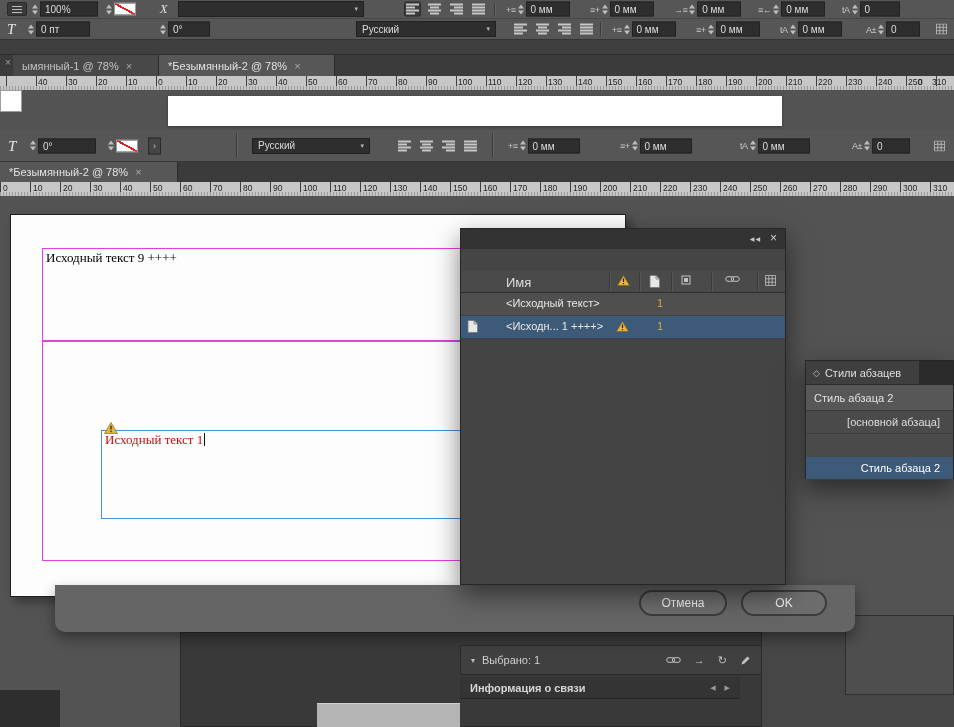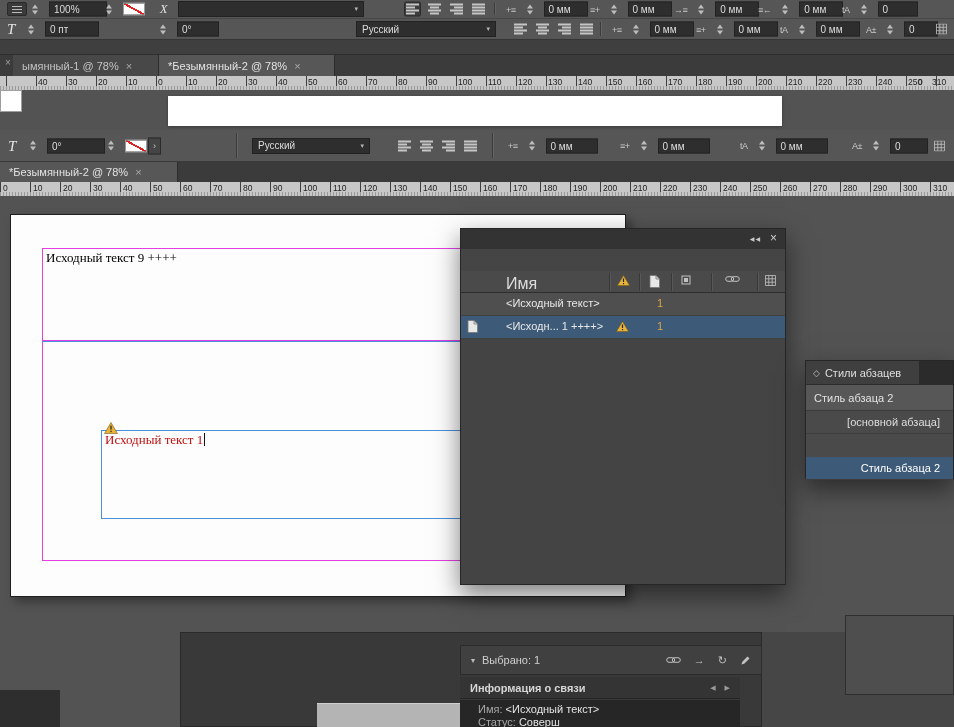--- a/index.html
+++ b/index.html
@@ -5,21 +5,21 @@
   *{box-sizing:border-box;margin:0;padding:0}
   html,body{background:#535353}
   #app{position:relative;width:954px;height:727px;overflow:hidden;background:#535353;
        font-family:"Liberation Sans",sans-serif;font-size:11px;color:#ddd}
   .abs{position:absolute}
   
   .rowA{left:0;top:0;width:954px;height:19px;background:#565656;border-bottom:1px solid #474747}
   .rowB{left:0;top:19px;width:954px;height:21px;background:#565656;border-bottom:1px solid #353535}
   .gapstrip{left:0;top:40px;width:954px;height:15px;background:#3f3f3f;border-bottom:1px solid #2e2e2e}
   .rowC{left:0;top:130px;width:954px;height:32px;background:#565656;border-bottom:1px solid #3a3a3a}
-  .g{position:absolute;top:50%;transform:translateY(-50%);display:flex;align-items:center;gap:11px}
+  .g{position:absolute;top:50%;transform:translateY(-50%);display:flex;align-items:center;gap:2px}
   .spin{display:flex;flex-direction:column;gap:2px}
   .spin i{display:block;width:0;height:0;border-left:3px solid transparent;border-right:3px solid transparent}
   .spin .up{border-bottom:4px solid #bdbdbd}
   .spin .dn{border-top:4px solid #bdbdbd}
   .fld{height:15px;background:#2e2e2e;border:1px solid #222;color:#dcdcdc;font-size:10px;
        display:flex;align-items:center;padding:0 4px;white-space:nowrap}
   .combo{position:absolute;top:50%;transform:translateY(-50%);height:16px;background:#2e2e2e;border:1px solid #222;
        display:flex;align-items:center;justify-content:space-between;padding:4px 5px;font-size:10px;color:#dcdcdc}
   .chev{font-size:7px;color:#b5b5b5;margin-left:6px}
   .menu-chip{position:absolute;left:7px;top:2px;width:20px;height:14px;background:#3a3a3a;border:1px solid #2a2a2a;
@@ -71,21 +71,21 @@
   
   .lpanel{background:#454545;border:1px solid #262626;box-shadow:0 10px 24px rgba(0,0,0,.5);z-index:10}
   .lp-title{position:absolute;left:0;top:0;right:0;height:20px;background:#333}
   .lp-collapse{position:absolute;right:24px;top:6px;font-size:6px;color:#c9c9c9;letter-spacing:1px}
   .lp-x{position:absolute;right:8px;top:2px;font-size:12px;color:#cfcfcf}
   .lp-tabs{position:absolute;left:0;top:20px;right:0;height:22px;background:#3b3b3b;border-bottom:1px solid #2b2b2b}
   .lp-tab{position:absolute;left:8px;top:0;height:22px;padding:0 13px;background:#565656;color:#e4e4e4;
        display:flex;align-items:center;font-size:11px}
   .lp-burger{position:absolute;right:9px;top:3px;font-size:12px;color:#cfcfcf}
   .lp-head{position:absolute;left:0;top:42px;right:0;height:22px;background:#4a4a4a;border-bottom:1px solid #2e2e2e}
-  .lp-hname{position:absolute;left:45px;top:4px;font-size:16px;color:#ddd}
+  .lp-hname{position:absolute;left:45px;top:4px;font-size:13px;color:#ddd}
   .lp-hicon{position:absolute;top:4px;line-height:0}
   .lp-sep{position:absolute;top:2px;height:18px;width:1px;background:#393939;box-shadow:1px 0 0 #585858}
   .lp-row{position:absolute;left:0;right:0;height:23px;background:#4f4f4f;border-bottom:1px solid #414141}
   .lp-row.sel{background:#3d5a78}
   .lp-nm{position:absolute;left:45px;top:4px;font-size:11px;color:#e8e8e8;white-space:nowrap}
   .lp-pg{position:absolute;left:196px;top:4px;font-size:11px;color:#d9a646}
   .lp-warn{position:absolute;left:155px;top:5px;line-height:0}
   .lp-fic{position:absolute;left:6px;top:4px;line-height:0}
   .lp-body{position:absolute;left:0;top:110px;right:0;bottom:0;background:#444}
   
@@ -427,31 +427,25 @@
           </svg></span>
     </span>
   </div>
   <div class="abs infobar" style="left:460px;top:677px;width:280px;height:22px">
     <span>Информация о связи</span>
     <span class="navarrows">
       <span>◀</span>
       <span>▶</span>
     </span>
   </div>
-  <div class="abs namebar" style="left:460px;top:700px;width:280px;height:27px">
-    <div class="nline">
-      <span class="nlabel">Имя:</span>
-      <span class="nval">&lt;Исходный текст&gt;</span>
-    </div>
-    <div class="nline">
-      <span class="nlabel">Статус:</span>
-      <span class="nval">Соверш</span>
-    </div>
-  </div>
-
+
+  <div class="abs dlgband" style="left:55px;top:585px;width:800px;height:47px">
+    <button class="dlgbtn" style="left:584px">Отмена</button>
+    <button class="dlgbtn" style="left:686px;width:86px">OK</button>
+  </div>
 
   <div class="abs lpanel" style="left:460px;top:228px;width:326px;height:357px">
     <div class="lp-title">
       <span class="lp-collapse">◀◀</span>
       <span class="lp-x">×</span>
     </div>
     <div class="lp-head">
       <span class="lp-hname">Имя</span>
       <span class="lp-sep" style="left:148px"></span>
       <span class="lp-hicon" style="left:156px"><svg width="13" height="11" viewBox="0 0 13 11">

